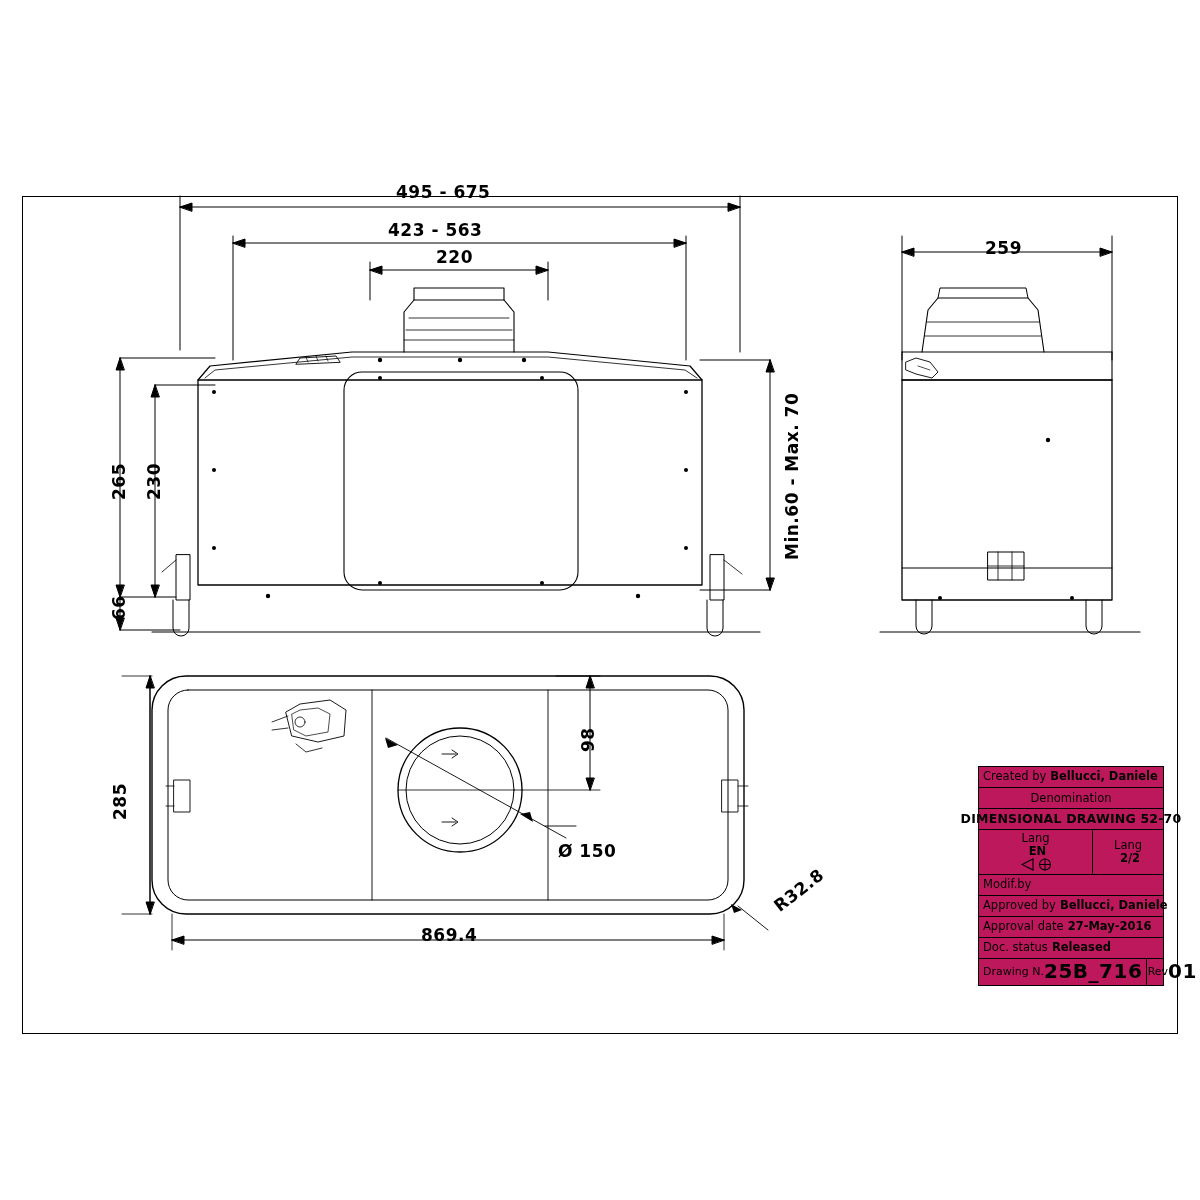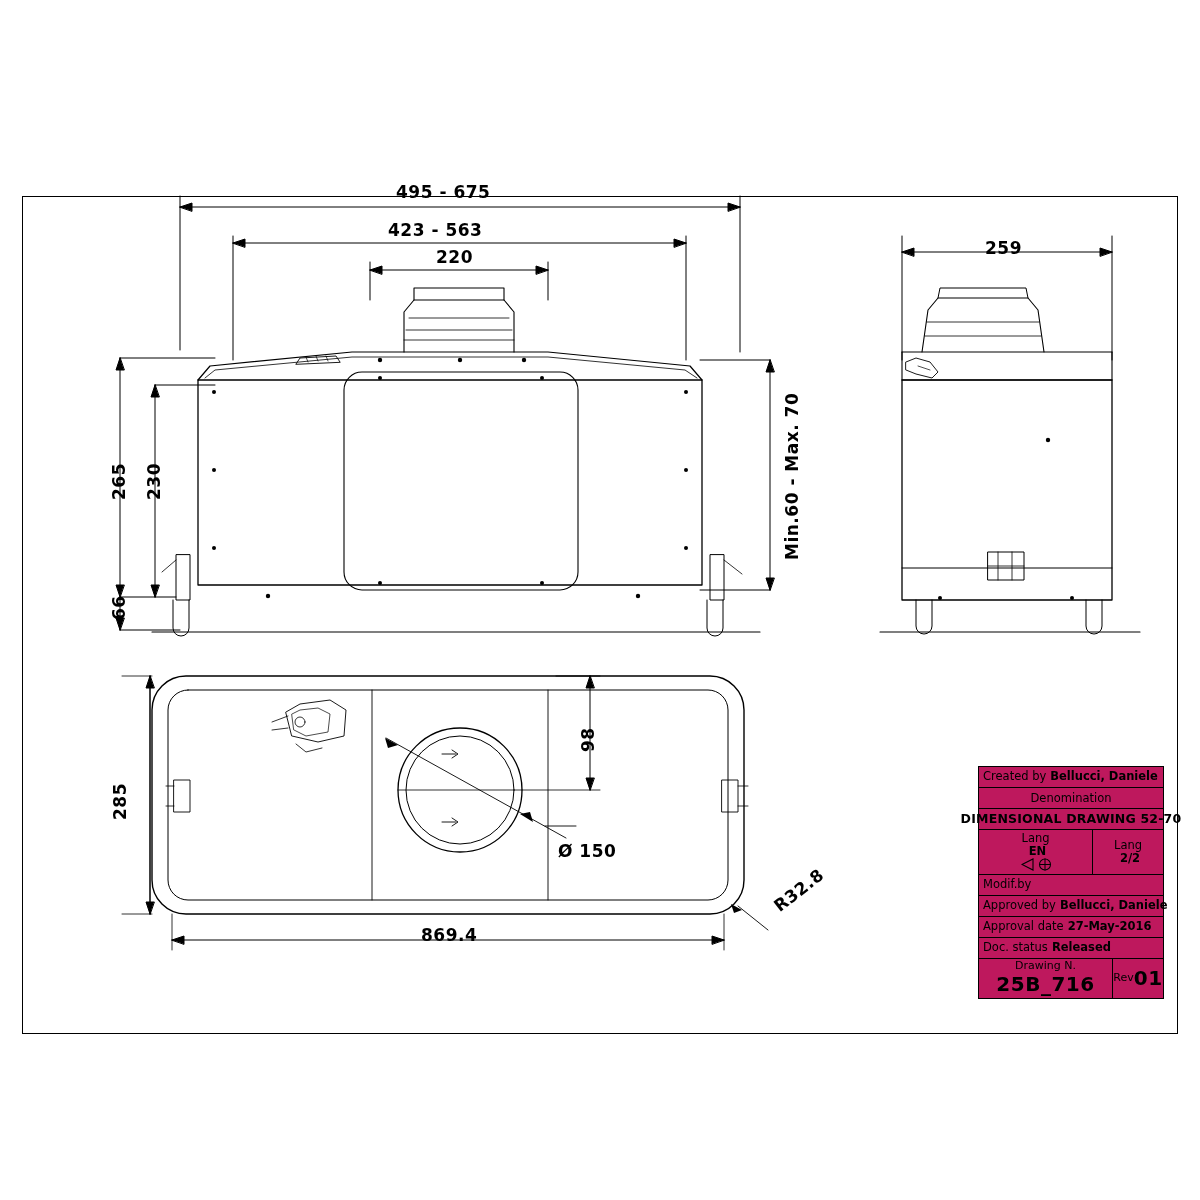--- a/index.html
+++ b/index.html
@@ -88,21 +88,21 @@
   .tb-split .left { flex: 1; border-right: 1.1px solid #000; }
   .tb-split .right { width: 62px; }
   .tb-split2 { display: flex; padding: 0; }
   .tb-split2 > div {
     padding: 1px 4px 2px 4px;
     min-height: 13px;
     display: flex;
     align-items: center;
     justify-content: center;
   }
-  .tb-split2 .c1 { flex: 1; border-right: 1.1px solid #000; flex-direction: column; }
+  .tb-split2 .c1 { flex: 1; border-right: 1.1px solid #000; flex-direction: row; }
   .tb-split2 .c2 { width: 42px; flex-direction: row; }
   .tb-dnum { font-weight: bold; font-size: 20px; letter-spacing: 0.5px; }
   .tb-small { font-size: 11px; }
   .flagbox { display: inline-flex; align-items: center; gap: 3px; margin-left: 4px; }
 </style>
 </head>
 <body>
 
 <div id="sheet">
 

